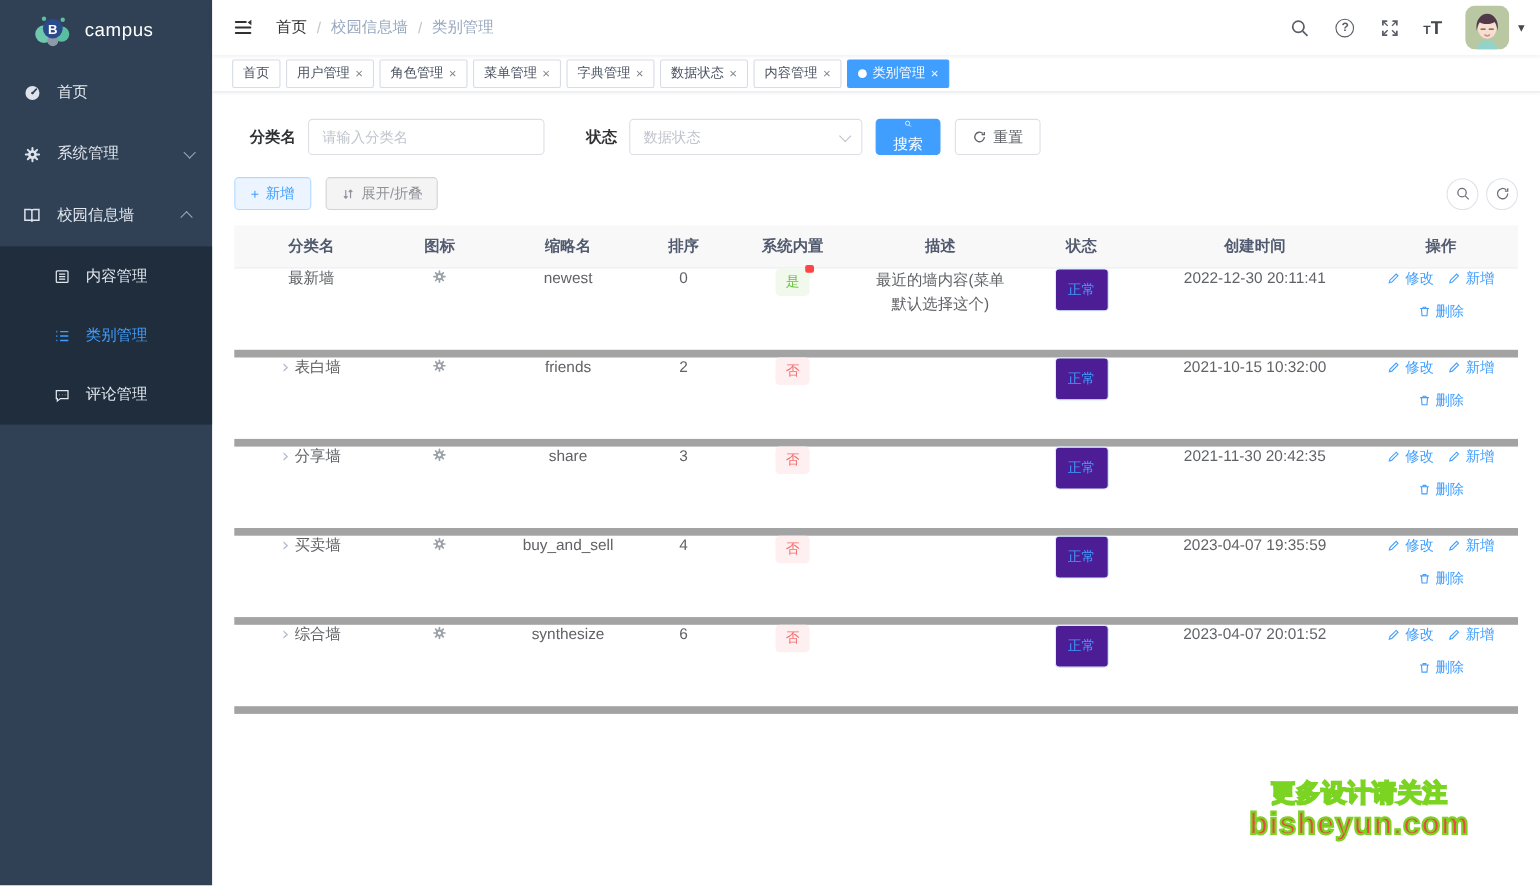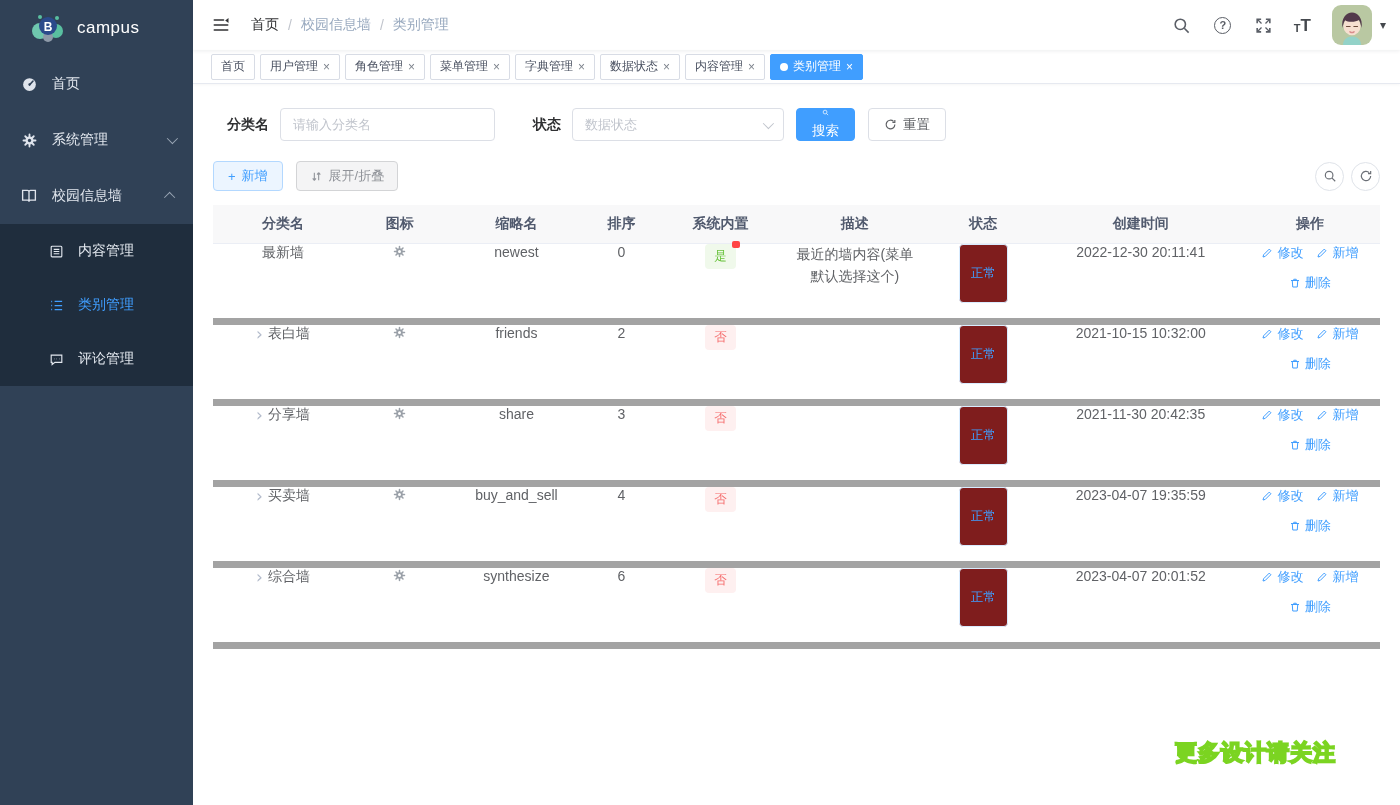--- a/index.html
+++ b/index.html
@@ -76,21 +76,21 @@
   .th { font-weight:700; color:#515a6e; font-size:14px; text-align:center; }
   .tr { display:flex; align-items:flex-start; height:81px; border-bottom:7px solid #a3a3a3; }
   .td { text-align:center; color:#606266; font-size:14px; display:flex; align-items:center; justify-content:center; }
   .c1{width:12%;} .c2{width:8%;} .c3{width:12%;} .c4{width:6%;} .c5{width:11%;} .c6{width:12%;} .c7{width:10%;} .c8{width:17%;} .c9{width:12%;}
   .expand-arrow { color:#b4bccc; font-size:17px; line-height:1; margin-right:5px; cursor:pointer; font-family:"DejaVu Sans",sans-serif; }
   .gear-cell { color:#9aa0a8; }
   .desc-text { display:block; line-height:1.55; padding:0 6px; }
   .badge { display:inline-block; font-size:12.5px; padding:6px 9px; border-radius:4px; line-height:1; position:relative; }
   .badge-green { background:#f0f9eb; color:#67c23a; }
   .badge-red { background:#fef0f0; color:#f56c6c; }
-  .badge-blue { background:#7f1d1d; color:#409EFF; border:1px solid #d9ecff; padding:22px 11px; }
+  .badge-blue { background:#4c1d95; color:#409EFF; border:1px solid #d9ecff; padding:12px 11px; }
   .red-dot { position:absolute; top:-3px; right:-4px; width:8px; height:7px; background:#f44; border-radius:2px; }
   .ops { flex-direction:column; gap:12px; }
   .ops-line { display:flex; gap:13px; justify-content:center; }
   .op-link { display:inline-flex; align-items:center; gap:4px; color:#409EFF; font-size:13px; cursor:pointer; text-decoration:none; white-space:nowrap; }
 
   
   .watermark { position:absolute; right:64px; bottom:40px; text-align:center; font-weight:800; color:#ef4444;
                -webkit-text-stroke:2px #7bd421; text-shadow:0 0 1px #7bd421; line-height:1.15; letter-spacing:1px; }
   .wm-1 { font-size:22px; }
   .wm-2 { font-size:28px; }
@@ -594,17 +594,18 @@
                   </svg>
                   <span>删除</span>
                 </a>
             </div>
           </div>
         </div>
       </div>
 
       <div class="watermark">
         <div class="wm-1">更多设计请关注</div>
+        <div class="wm-2">bisheyun.com</div>
       </div>
 
     </div>
   </div>
 </div>
 
 </body></html>

